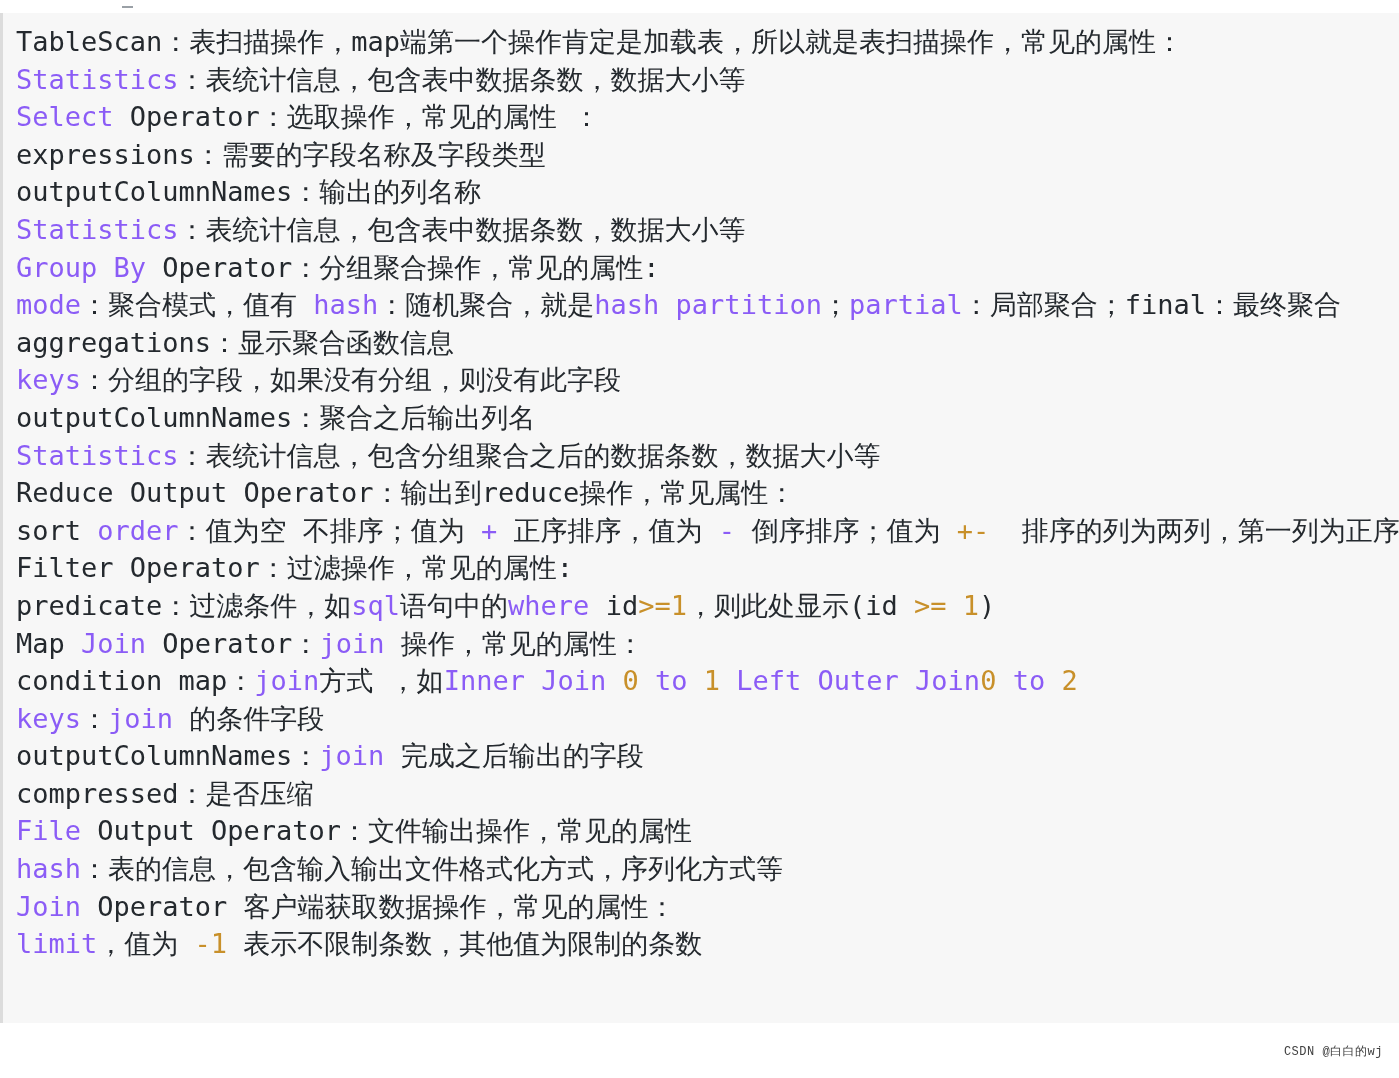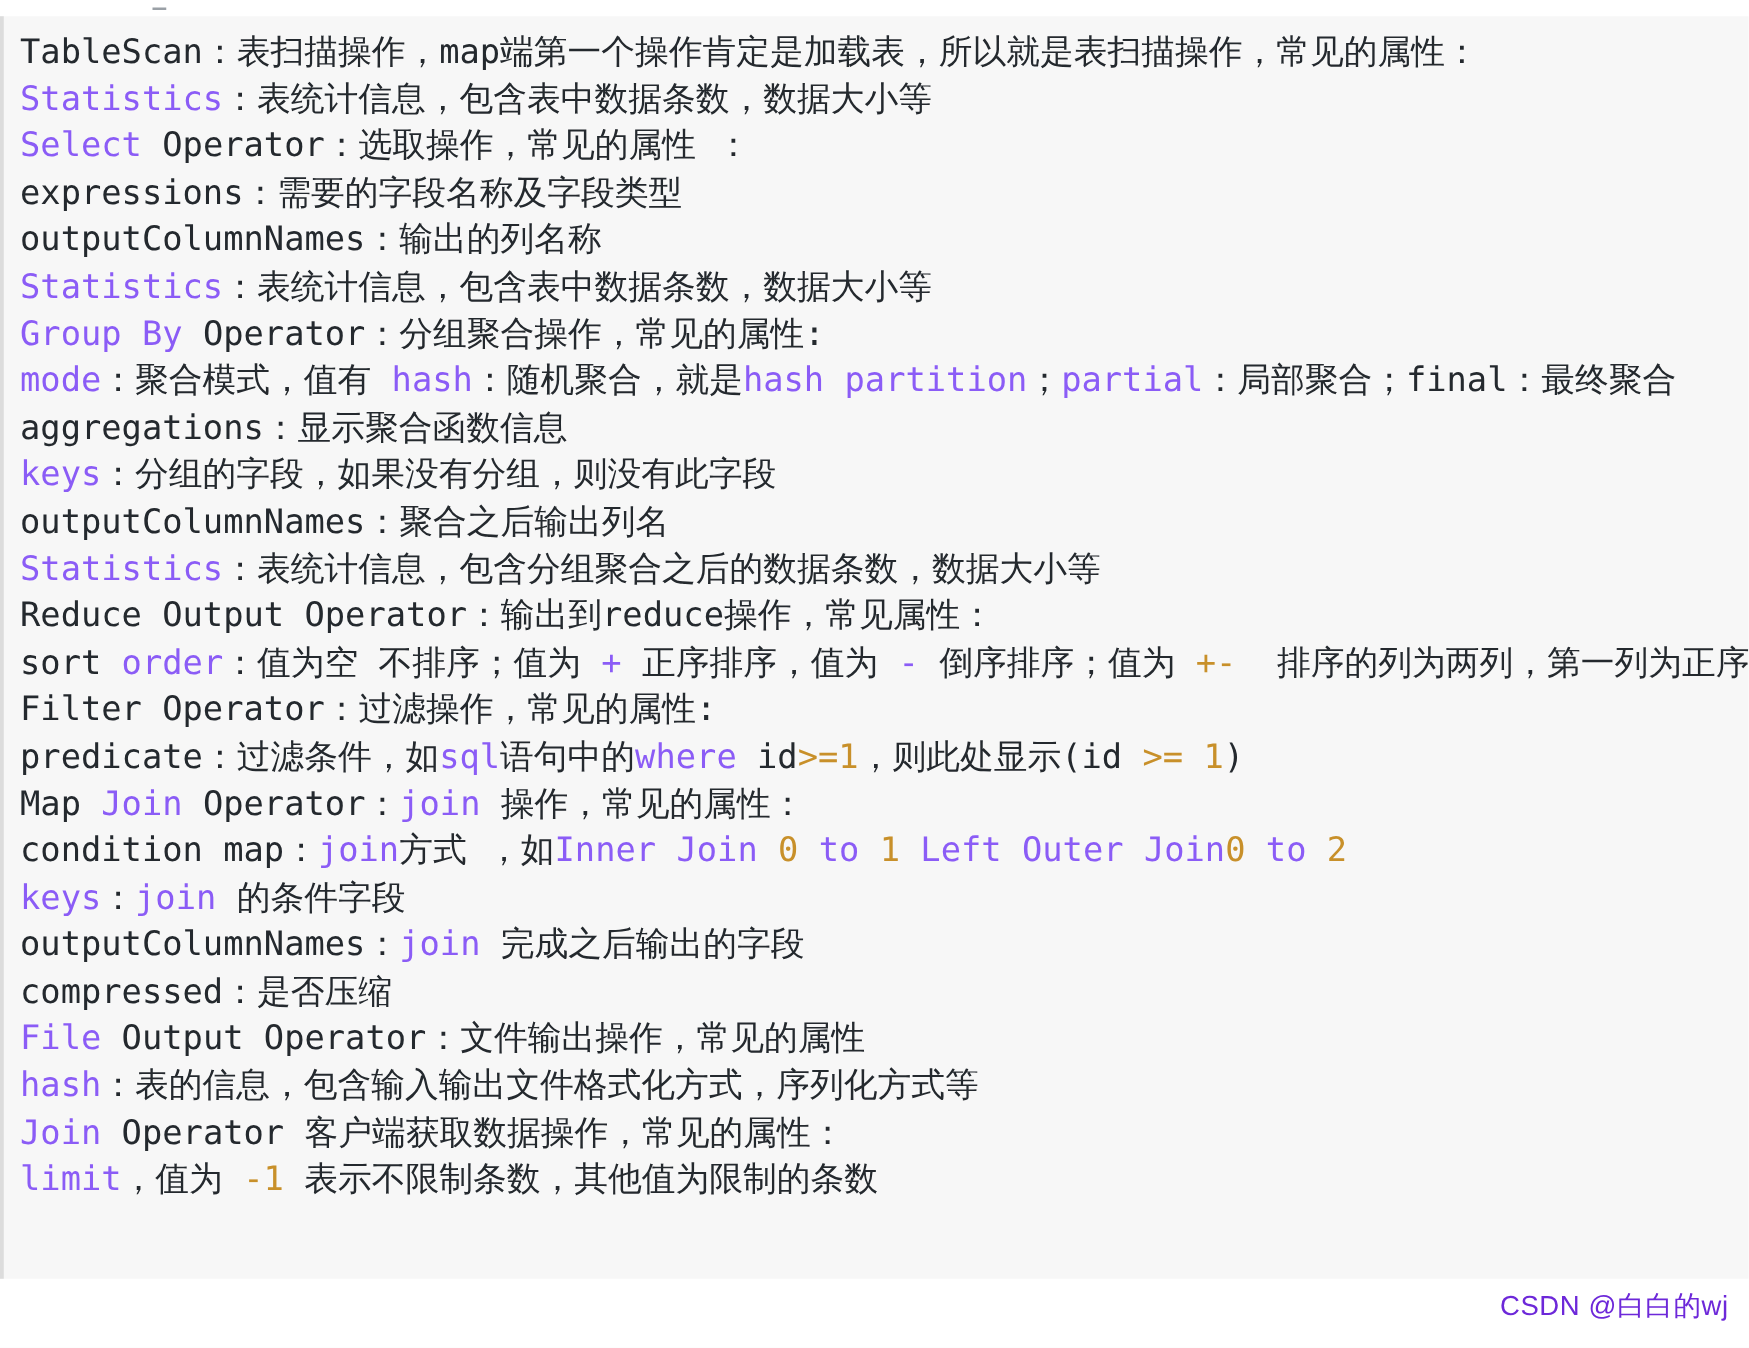--- a/index.html
+++ b/index.html
@@ -47,23 +47,23 @@
   }
 
   .kw   { color: #8b5cf6; }
   .num  { color: #c8902a; }
   .plain{ color: #24292e; }
 
   #watermark {
     position: absolute;
     right: 16px;
     bottom: 18px;
-    font-family: Liberation Sans, sans-serif;
-    font-size: 22px;
-    color: #6d28d9;
+    font-family: Liberation Mono, monospace;
+    font-size: 12px;
+    color: #404040;
     white-space: pre;
     letter-spacing: 0.5px;
   }
 </style>
 </head>
 <body>
 
 <div id="top-tick"></div>
 
 <div id="code-block">

